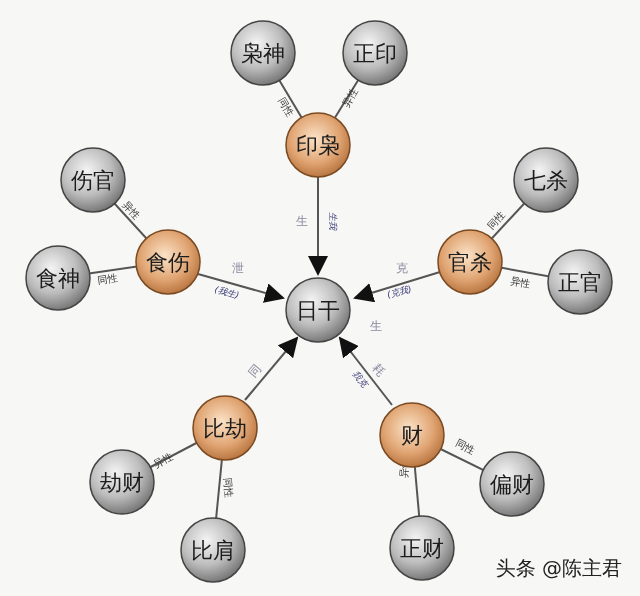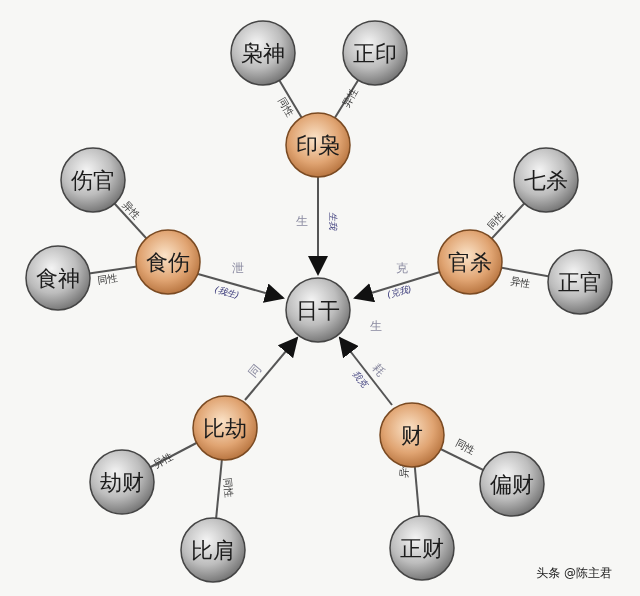--- a/index.html
+++ b/index.html
@@ -2,21 +2,21 @@
 <html><head>
 <meta charset="utf-8">
 <style>
   html,body{margin:0;padding:0;background:#f7f7f5;}
   body{width:640px;height:596px;position:relative;overflow:hidden;font-family:"DejaVu Sans",sans-serif;}
   svg{position:absolute;left:0;top:0;}
   .node-text{font-size:22px;fill:#1c1c1c;text-anchor:middle;dominant-baseline:central;font-family:"DejaVu Sans",sans-serif;}
   .edge-label{font-size:10px;fill:#333;font-family:"DejaVu Sans",sans-serif;}
   .rel-label{font-size:12px;fill:#8a8aa0;font-family:"DejaVu Sans",sans-serif;}
   .rel-sub{font-size:9px;fill:#3a3a7a;font-family:"DejaVu Sans",sans-serif;font-style:italic;}
-  .watermark{position:absolute;right:28px;bottom:14px;font-size:12px;color:#222;font-family:"DejaVu Sans",sans-serif;}
+  .watermark{position:absolute;right:18px;bottom:14px;font-size:20px;color:#222;font-family:"DejaVu Sans",sans-serif;}
 </style>
 </head>
 <body>
 
 <svg width="640" height="596" viewBox="0 0 640 596">
   <defs>
     <radialGradient id="gGray" cx="40%" cy="35%" r="70%">
       <stop offset="0%" stop-color="#f4f4f4"></stop>
       <stop offset="55%" stop-color="#bdbdbd"></stop>
       <stop offset="100%" stop-color="#6e6e6e"></stop>

